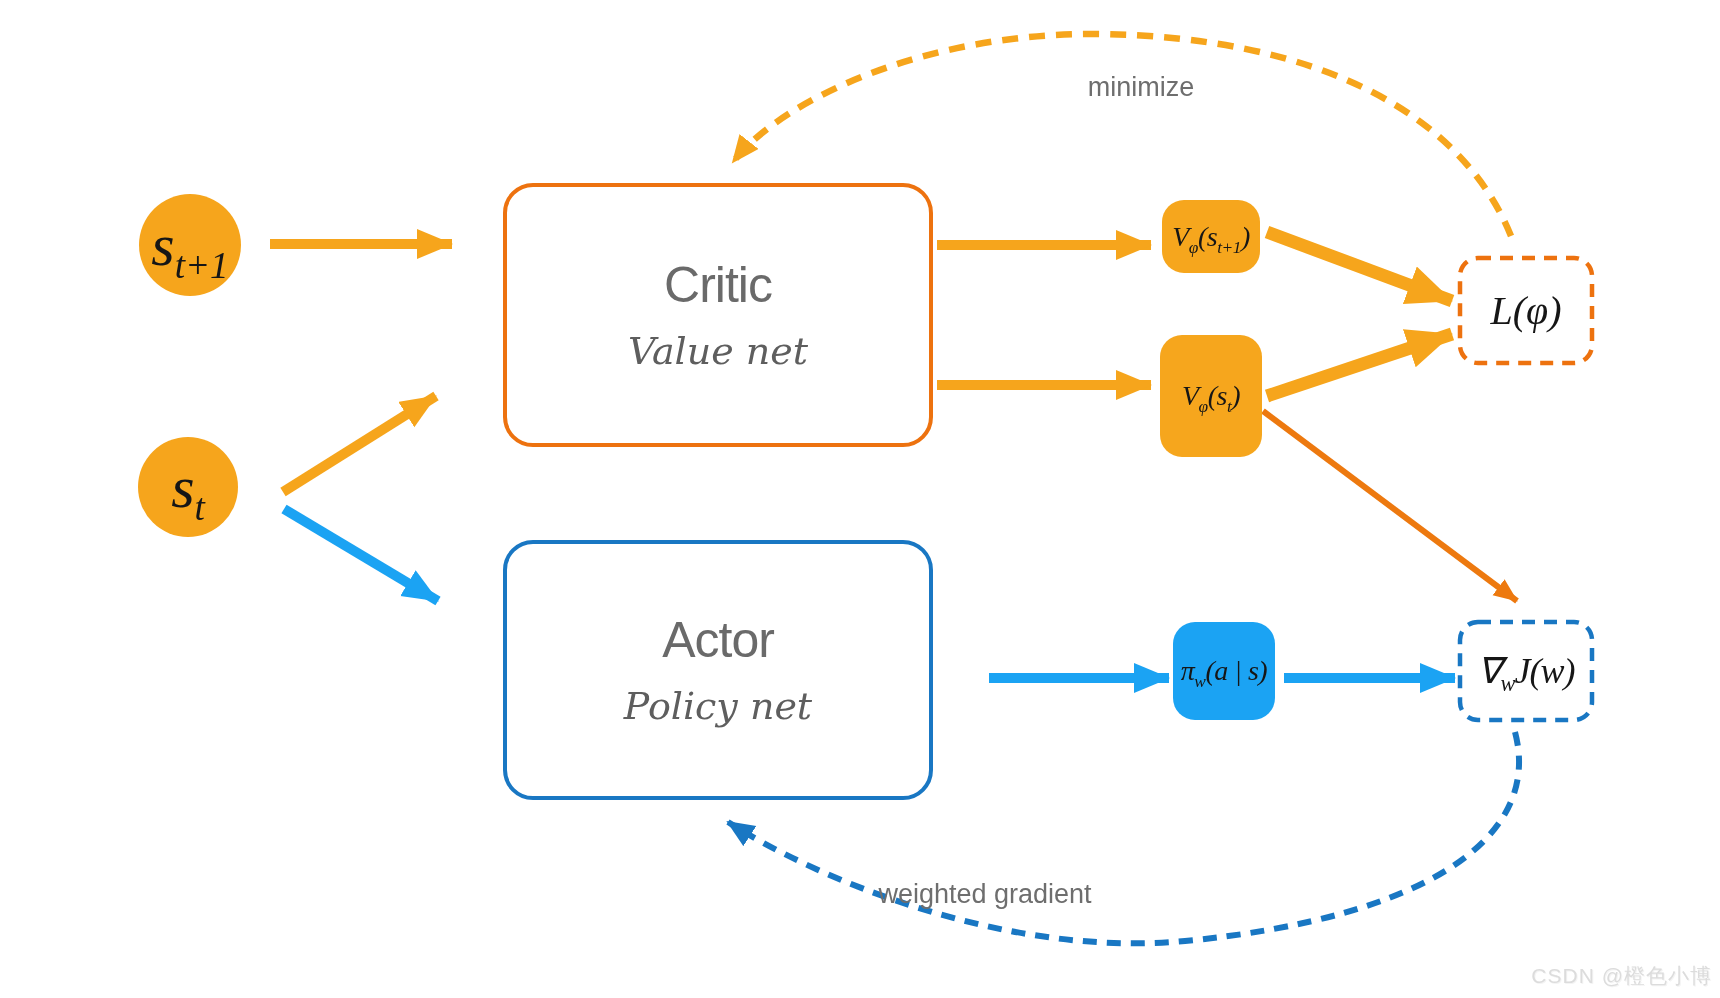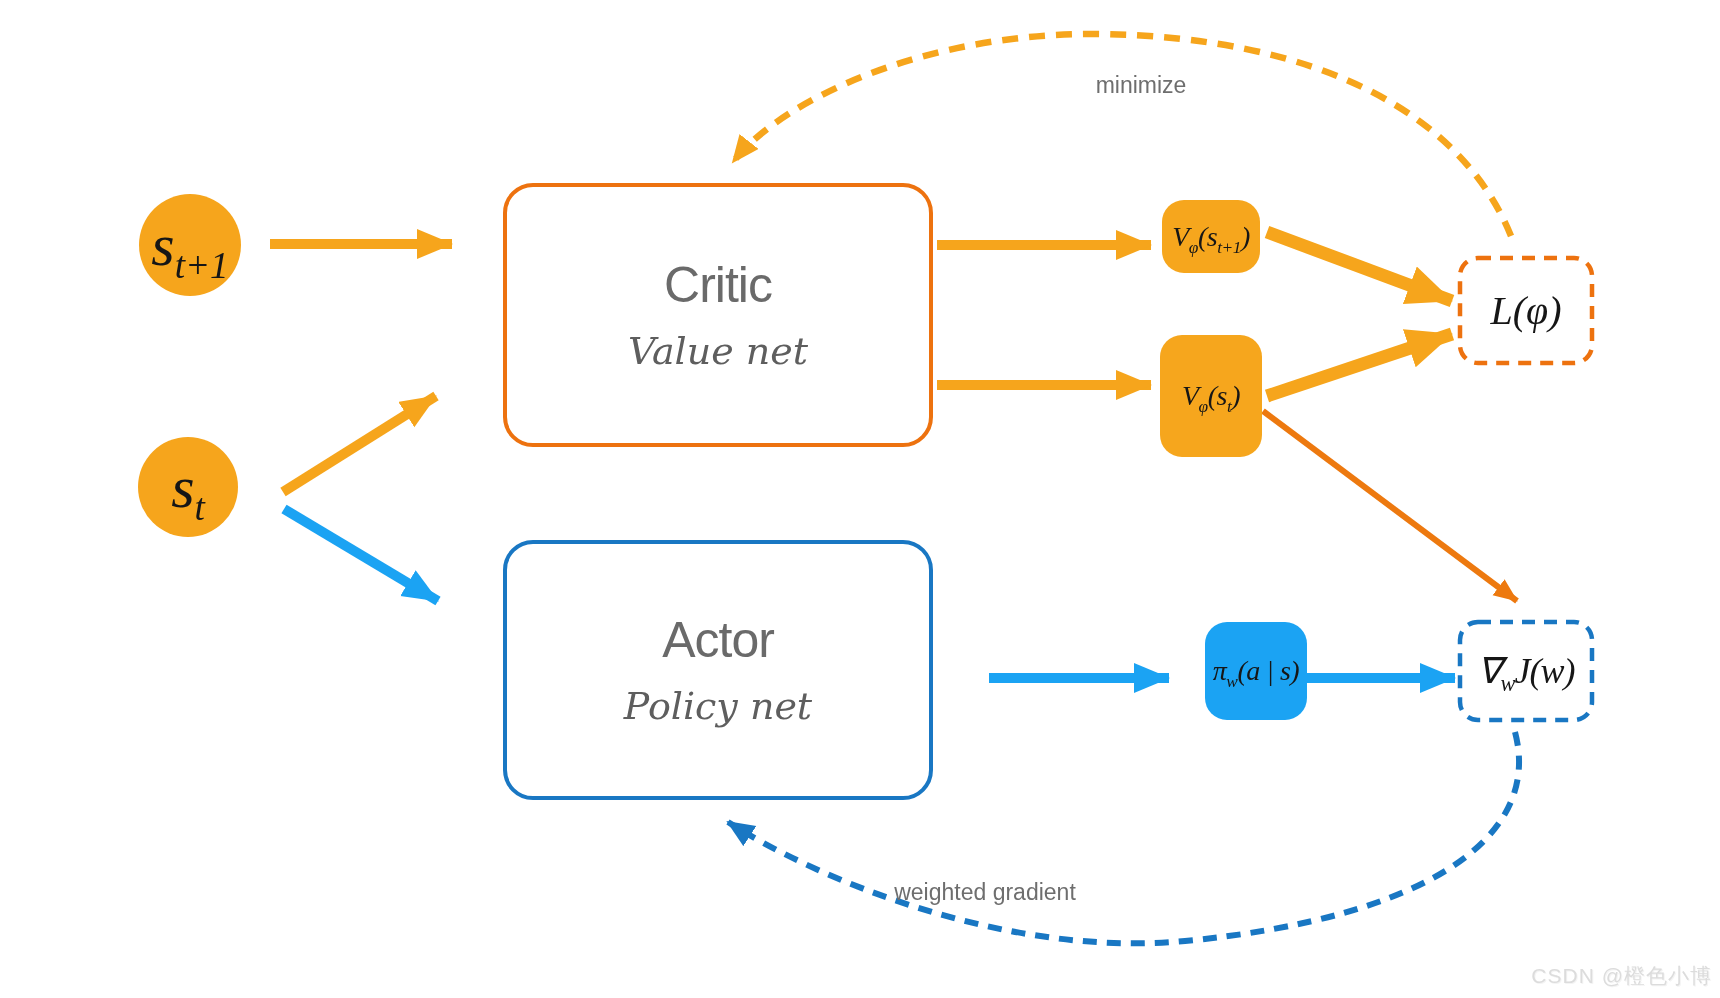--- a/index.html
+++ b/index.html
@@ -9,28 +9,28 @@
   .node{position:absolute;display:flex;align-items:center;justify-content:center;box-sizing:border-box;}
   .circle{border-radius:50%;background:#F6A51C;}
   .bigbox{border:4px solid;border-radius:30px;background:#ffffff;flex-direction:column;}
   .bigbox .title{font-size:50px;color:#6A6A6A;letter-spacing:-1px;line-height:1;}
   .bigbox .subtitle{font-family:"DejaVu Serif",serif;font-style:italic;font-size:38px;color:#5E5E5E;
                     margin-top:22px;line-height:1;}
   .critic{border-color:#ED720F;}
   .actor{border-color:#1977C3;}
   .chip{border-radius:22px;}
   .chip.orange{background:#F6A61D;}
-  .chip.blue{background:#1BA3F3;margin-left:32px;}
+  .chip.blue{background:#1BA3F3;}
   .math{font-family:"Liberation Serif",serif;font-style:italic;color:#161616;white-space:nowrap;}
   .math sub{font-size:0.62em;line-height:0;}
   .m-lg{font-size:60px;}
   .m-md{font-size:28px;letter-spacing:-0.5px;}
   .m-loss{font-size:40px;}
   .m-grad{font-size:36px;letter-spacing:-1px;}
-  .edge-label{position:absolute;font-size:23px;color:#6E6E6E;text-align:center;}
+  .edge-label{position:absolute;font-size:27px;color:#6E6E6E;text-align:center;}
   .watermark{position:absolute;right:8px;bottom:8px;font-size:21px;color:#DCDCDC;
              text-shadow:1px 1px 0 #f4f4f4;letter-spacing:1px;}
 </style>
 </head>
 <body>
 
 <div class="canvas">
 
   <svg class="layer" width="1720" height="998" viewBox="0 0 1720 998">
     <defs>

